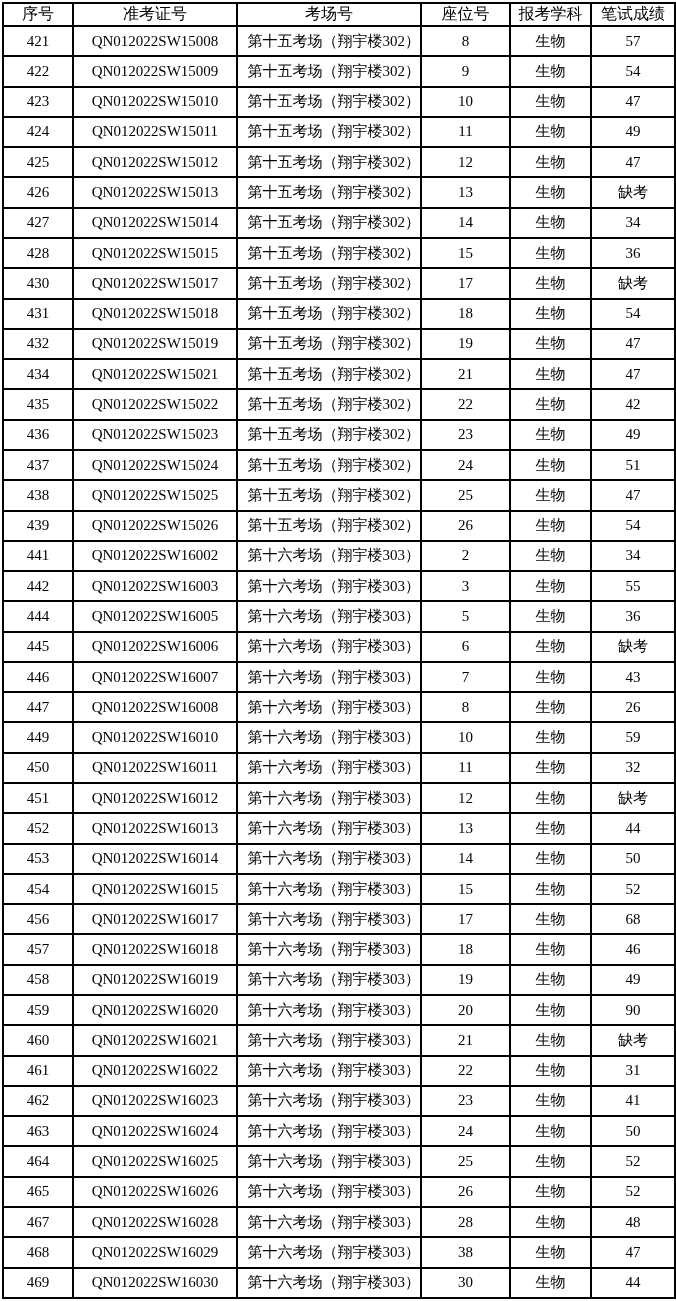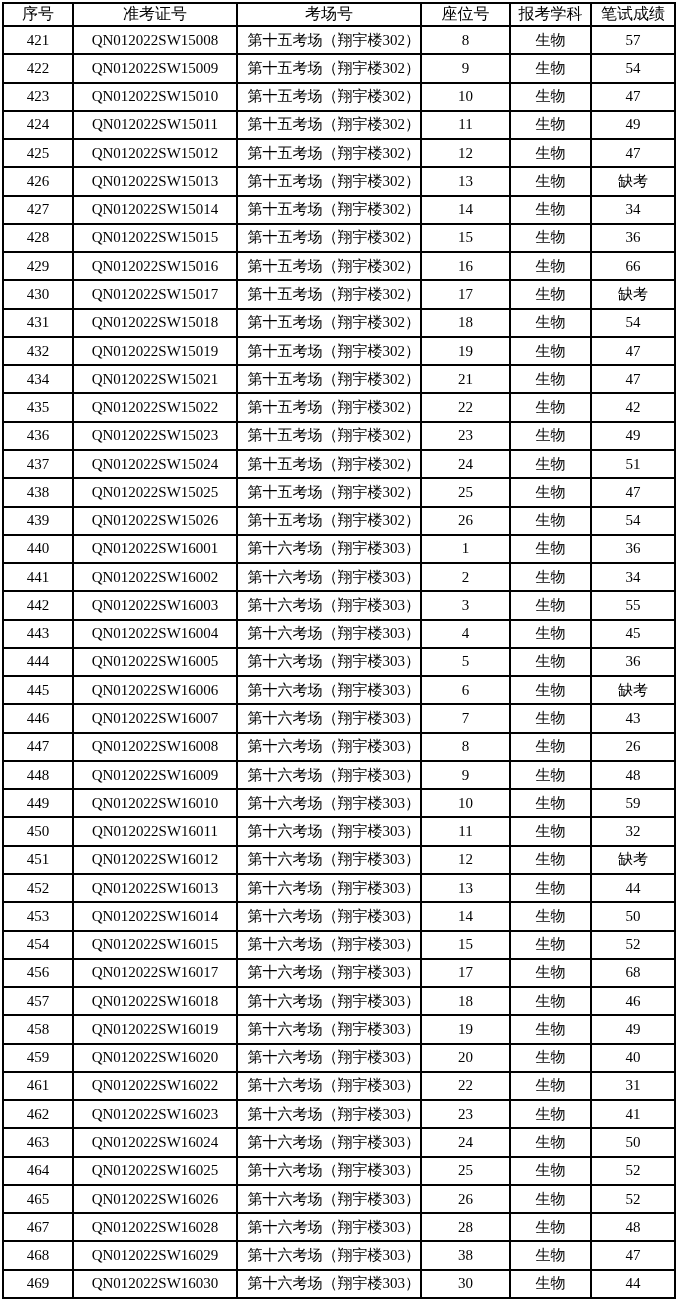--- a/index.html
+++ b/index.html
@@ -124,28 +124,20 @@
         </tr>
         <tr>
           <td class="cell-serial">428</td>
           <td class="cell-ticket">QN012022SW15015</td>
           <td class="cell-room">第十五考场（翔宇楼302）</td>
           <td class="cell-seat">15</td>
           <td class="cell-subject">生物</td>
           <td class="cell-score">36</td>
         </tr>
         <tr>
-          <td class="cell-serial">429</td>
-          <td class="cell-ticket">QN012022SW15016</td>
-          <td class="cell-room">第十五考场（翔宇楼302）</td>
-          <td class="cell-seat">16</td>
-          <td class="cell-subject">生物</td>
-          <td class="cell-score">66</td>
-        </tr>
-        <tr>
           <td class="cell-serial">430</td>
           <td class="cell-ticket">QN012022SW15017</td>
           <td class="cell-room">第十五考场（翔宇楼302）</td>
           <td class="cell-seat">17</td>
           <td class="cell-subject">生物</td>
           <td class="cell-score">缺考</td>
         </tr>
         <tr>
           <td class="cell-serial">431</td>
           <td class="cell-ticket">QN012022SW15018</td>
@@ -204,52 +196,36 @@
         </tr>
         <tr>
           <td class="cell-serial">439</td>
           <td class="cell-ticket">QN012022SW15026</td>
           <td class="cell-room">第十五考场（翔宇楼302）</td>
           <td class="cell-seat">26</td>
           <td class="cell-subject">生物</td>
           <td class="cell-score">54</td>
         </tr>
         <tr>
-          <td class="cell-serial">440</td>
-          <td class="cell-ticket">QN012022SW16001</td>
-          <td class="cell-room">第十六考场（翔宇楼303）</td>
-          <td class="cell-seat">1</td>
-          <td class="cell-subject">生物</td>
-          <td class="cell-score">36</td>
-        </tr>
-        <tr>
           <td class="cell-serial">441</td>
           <td class="cell-ticket">QN012022SW16002</td>
           <td class="cell-room">第十六考场（翔宇楼303）</td>
           <td class="cell-seat">2</td>
           <td class="cell-subject">生物</td>
           <td class="cell-score">34</td>
         </tr>
         <tr>
           <td class="cell-serial">442</td>
           <td class="cell-ticket">QN012022SW16003</td>
           <td class="cell-room">第十六考场（翔宇楼303）</td>
           <td class="cell-seat">3</td>
           <td class="cell-subject">生物</td>
           <td class="cell-score">55</td>
         </tr>
         <tr>
-          <td class="cell-serial">443</td>
-          <td class="cell-ticket">QN012022SW16004</td>
-          <td class="cell-room">第十六考场（翔宇楼303）</td>
-          <td class="cell-seat">4</td>
-          <td class="cell-subject">生物</td>
-          <td class="cell-score">45</td>
-        </tr>
-        <tr>
           <td class="cell-serial">444</td>
           <td class="cell-ticket">QN012022SW16005</td>
           <td class="cell-room">第十六考场（翔宇楼303）</td>
           <td class="cell-seat">5</td>
           <td class="cell-subject">生物</td>
           <td class="cell-score">36</td>
         </tr>
         <tr>
           <td class="cell-serial">445</td>
           <td class="cell-ticket">QN012022SW16006</td>
@@ -268,28 +244,20 @@
         </tr>
         <tr>
           <td class="cell-serial">447</td>
           <td class="cell-ticket">QN012022SW16008</td>
           <td class="cell-room">第十六考场（翔宇楼303）</td>
           <td class="cell-seat">8</td>
           <td class="cell-subject">生物</td>
           <td class="cell-score">26</td>
         </tr>
         <tr>
-          <td class="cell-serial">448</td>
-          <td class="cell-ticket">QN012022SW16009</td>
-          <td class="cell-room">第十六考场（翔宇楼303）</td>
-          <td class="cell-seat">9</td>
-          <td class="cell-subject">生物</td>
-          <td class="cell-score">48</td>
-        </tr>
-        <tr>
           <td class="cell-serial">449</td>
           <td class="cell-ticket">QN012022SW16010</td>
           <td class="cell-room">第十六考场（翔宇楼303）</td>
           <td class="cell-seat">10</td>
           <td class="cell-subject">生物</td>
           <td class="cell-score">59</td>
         </tr>
         <tr>
           <td class="cell-serial">450</td>
           <td class="cell-ticket">QN012022SW16011</td>
@@ -353,21 +321,29 @@
           <td class="cell-seat">19</td>
           <td class="cell-subject">生物</td>
           <td class="cell-score">49</td>
         </tr>
         <tr>
           <td class="cell-serial">459</td>
           <td class="cell-ticket">QN012022SW16020</td>
           <td class="cell-room">第十六考场（翔宇楼303）</td>
           <td class="cell-seat">20</td>
           <td class="cell-subject">生物</td>
-          <td class="cell-score">40</td>
+          <td class="cell-score">90</td>
+        </tr>
+        <tr>
+          <td class="cell-serial">460</td>
+          <td class="cell-ticket">QN012022SW16021</td>
+          <td class="cell-room">第十六考场（翔宇楼303）</td>
+          <td class="cell-seat">21</td>
+          <td class="cell-subject">生物</td>
+          <td class="cell-score">缺考</td>
         </tr>
         <tr>
           <td class="cell-serial">461</td>
           <td class="cell-ticket">QN012022SW16022</td>
           <td class="cell-room">第十六考场（翔宇楼303）</td>
           <td class="cell-seat">22</td>
           <td class="cell-subject">生物</td>
           <td class="cell-score">31</td>
         </tr>
         <tr>

